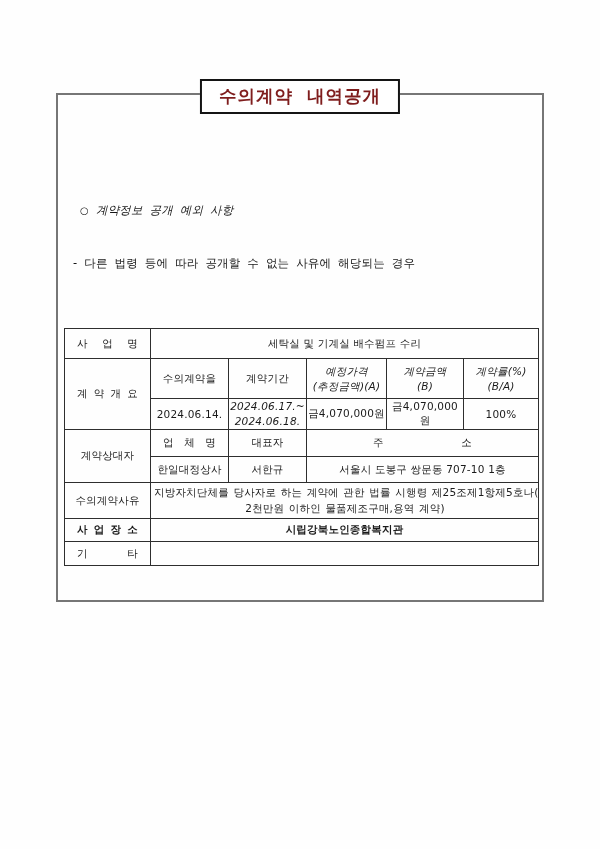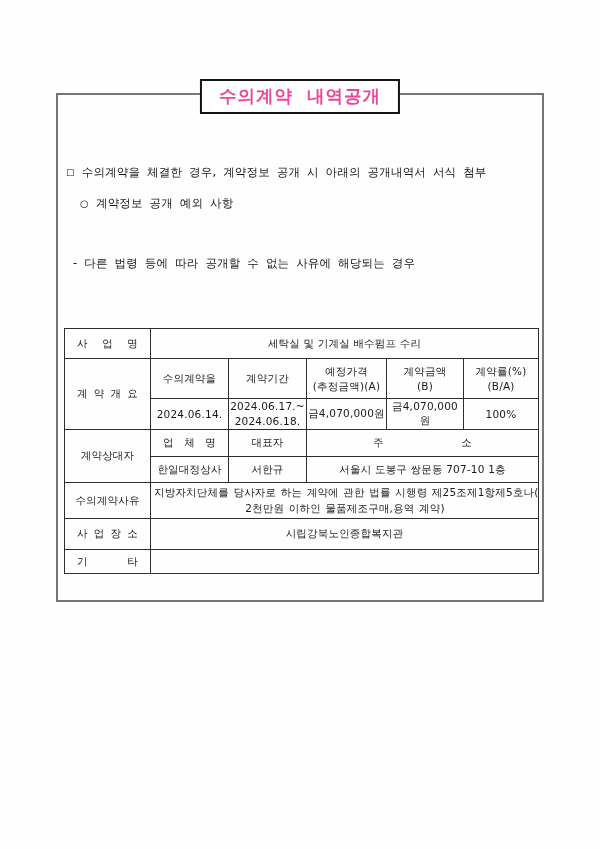--- a/index.html
+++ b/index.html
@@ -20,21 +20,21 @@
     transform: translateX(-50%);
     background: #ffffff;
     border: 2px solid #141414;
     padding: 3px 17px 4px 17px;
     font-size: 17.5px;
     font-weight: bold;
     letter-spacing: 1px;
     word-spacing: 7px;
     white-space: nowrap;
     z-index: 2;
-    color: #ec4899;
+    color: #7f1d1d;
   }
 
   .outer-box {
     position: absolute;
     left: 56px; top: 93px;
     width: 488px; height: 509px;
     border: 2px solid #767676;
     background: transparent;
     z-index: 1;
   }
@@ -77,36 +77,36 @@
     letter-spacing: 0.2px;
     color: #1a1a1a;
     overflow: hidden;
   }
   tr.r1 { height: 30px; }
   tr.r2 { height: 40px; }
   tr.r3 { height: 30px; }
   tr.r4 { height: 27px; }
   tr.r5 { height: 26px; }
   tr.r6 { height: 36px; }
-  tr.r7 { height: 31px; }
+  tr.r7 { height: 23px; font-weight: bold; }
   tr.r8 { height: 24px; }
 
   td.spread {
     text-align: justify;
     text-align-last: justify;
     padding: 0 12px;
     margin-left: 8px;
   }
   td.spread-wide {
     text-align: justify;
     text-align-last: justify;
     padding: 0 66px;
     font-family: Liberation Mono, monospace;
   }
-  .two-line div { line-height: 15px; }
+  .two-line div { line-height: 15px; font-style: italic; }
   td.money { font-size: 10.5px; letter-spacing: 0; }
 
   td.reason-cell {
     text-align: left;
     padding: 1px 2px 2px 3px;
     font-size: 9.8px;
     letter-spacing: -0.6px;
     word-spacing: 1px;
   }
   .reason-l1 {
@@ -119,25 +119,22 @@
 </style>
 </head>
 <body>
 
 <div class="page">
 
   <div class="title-box">수의계약 내역공개</div>
 
   <div class="outer-box">
 
-    <div class="note-line" style="left:8px; top:70px;">
-      <span class="marker square">□</span><span>수의계약을 체결한 경우, 계약정보 공개 시 아래의 공개내역서 서식 첨부</span>
-    </div>
-
-    <div class="note-line" style="left:22px; top:101px;">
+
+    <div class="note-line" style="left:22px; top:108px;font-style:italic;">
       <span class="marker circle">○</span><span>계약정보 공개 예외 사항</span>
     </div>
 
 
     <div class="note-line" style="left:15px; top:161px;">
       <span class="marker dash">-</span><span>다른 법령 등에 따라 공개할 수 없는 사유에 해당되는 경우</span>
     </div>
 
 
     <table class="disclosure">

